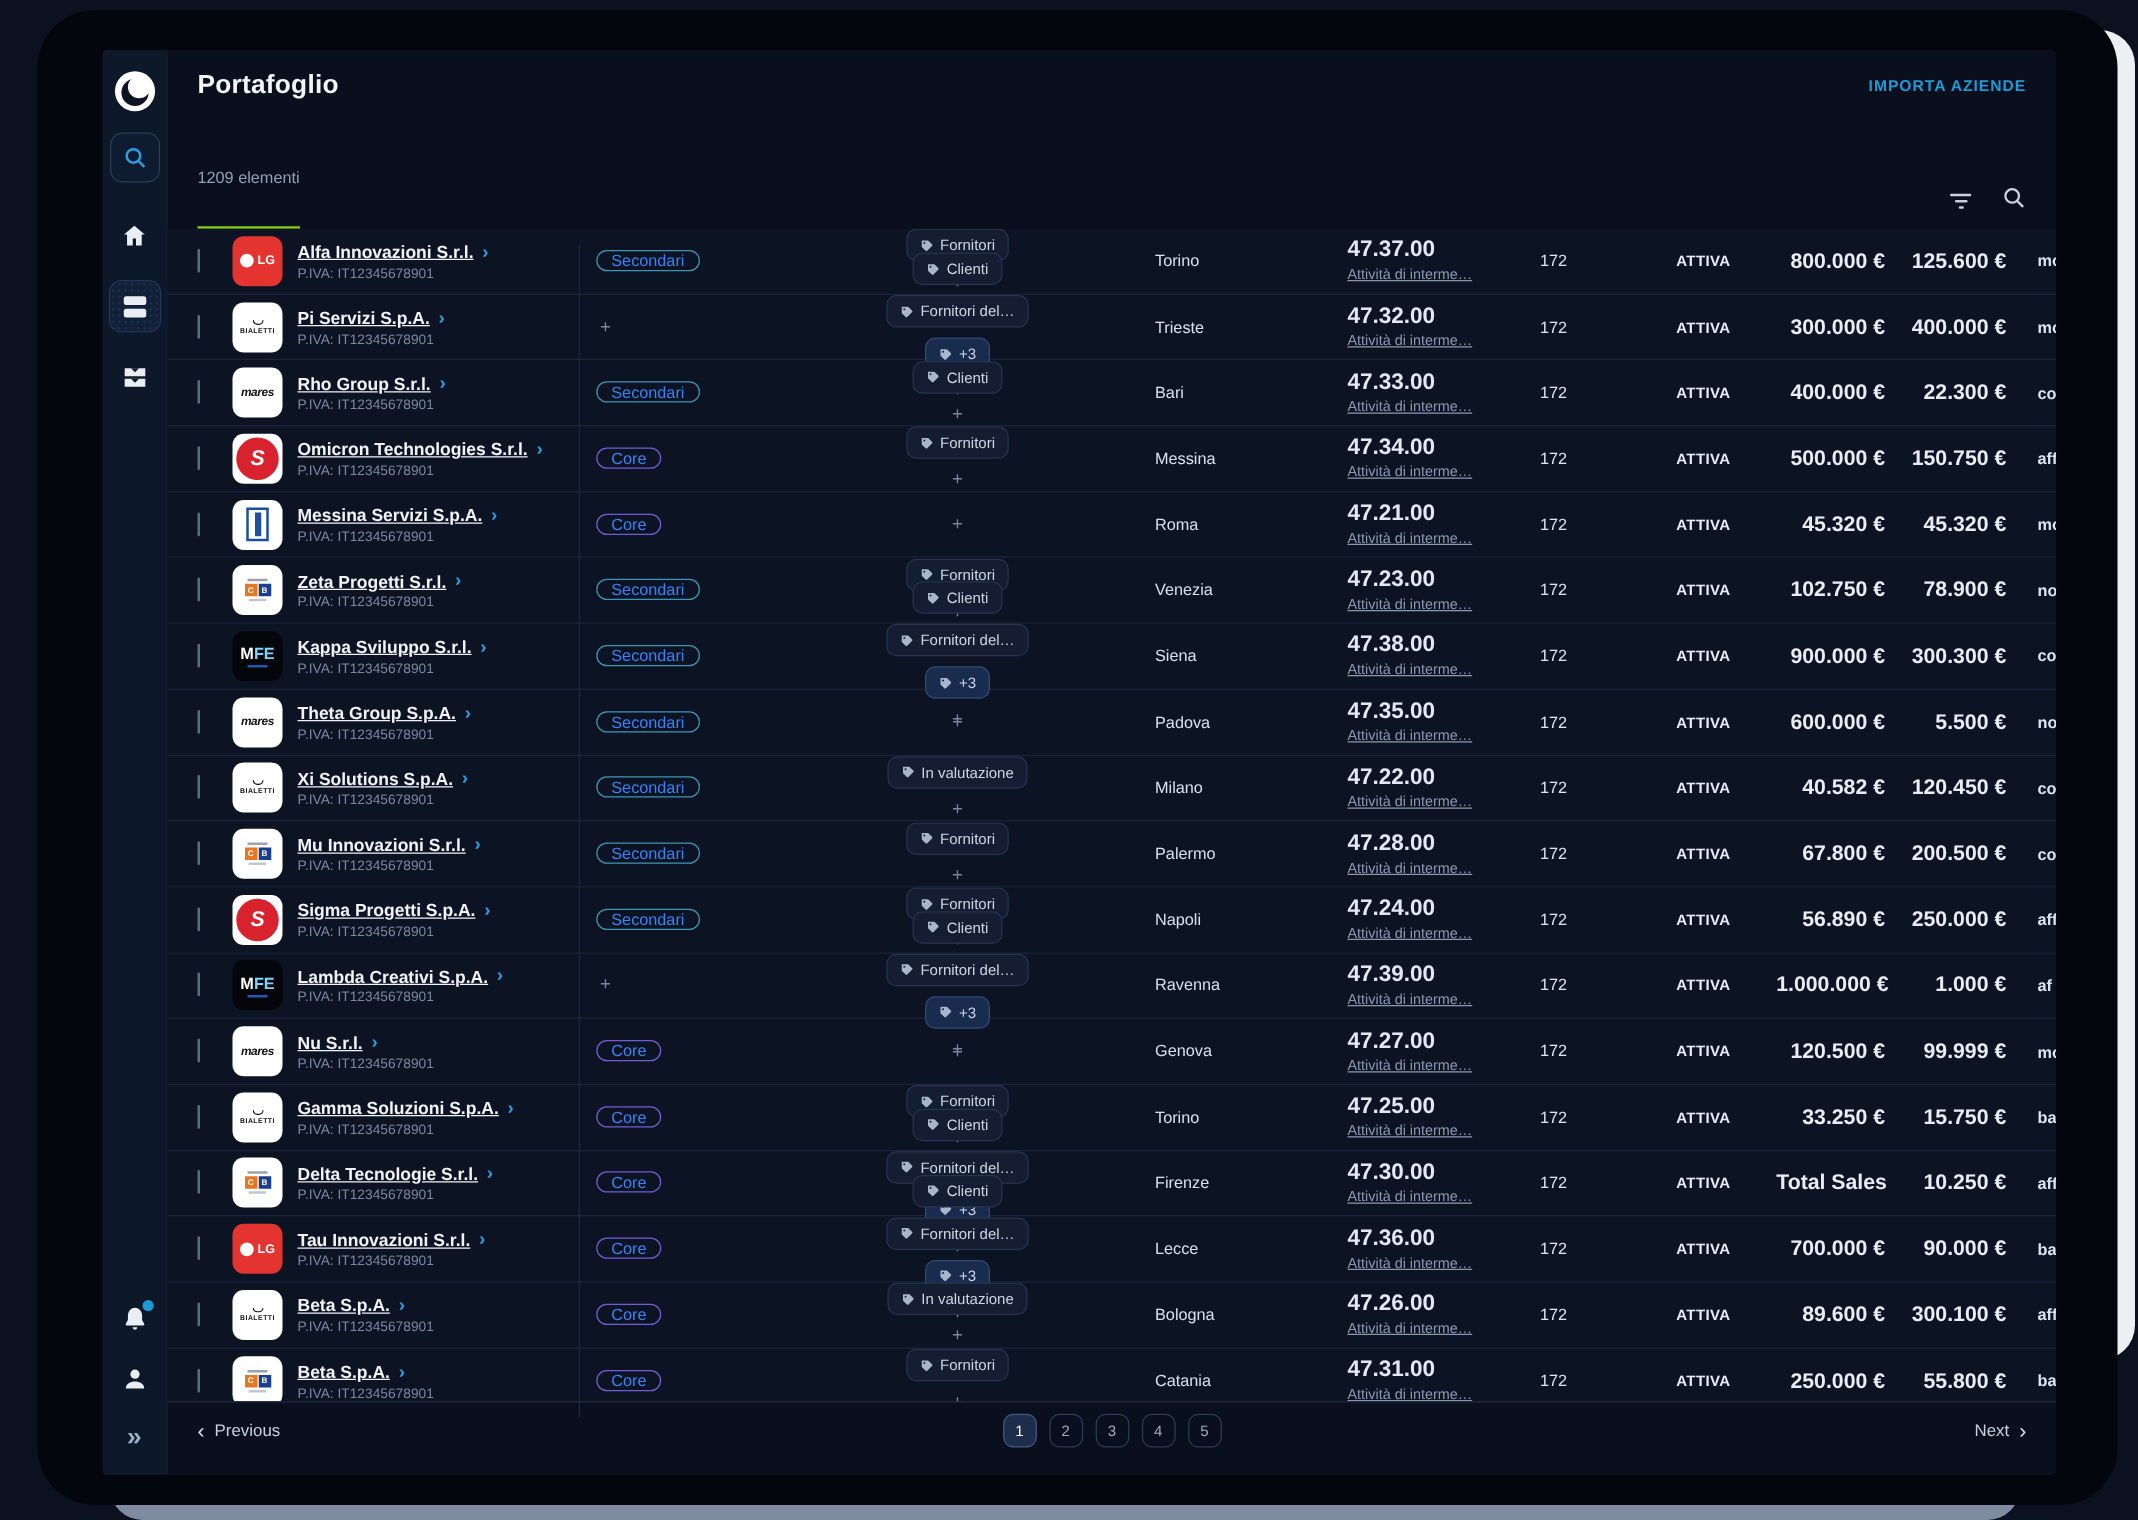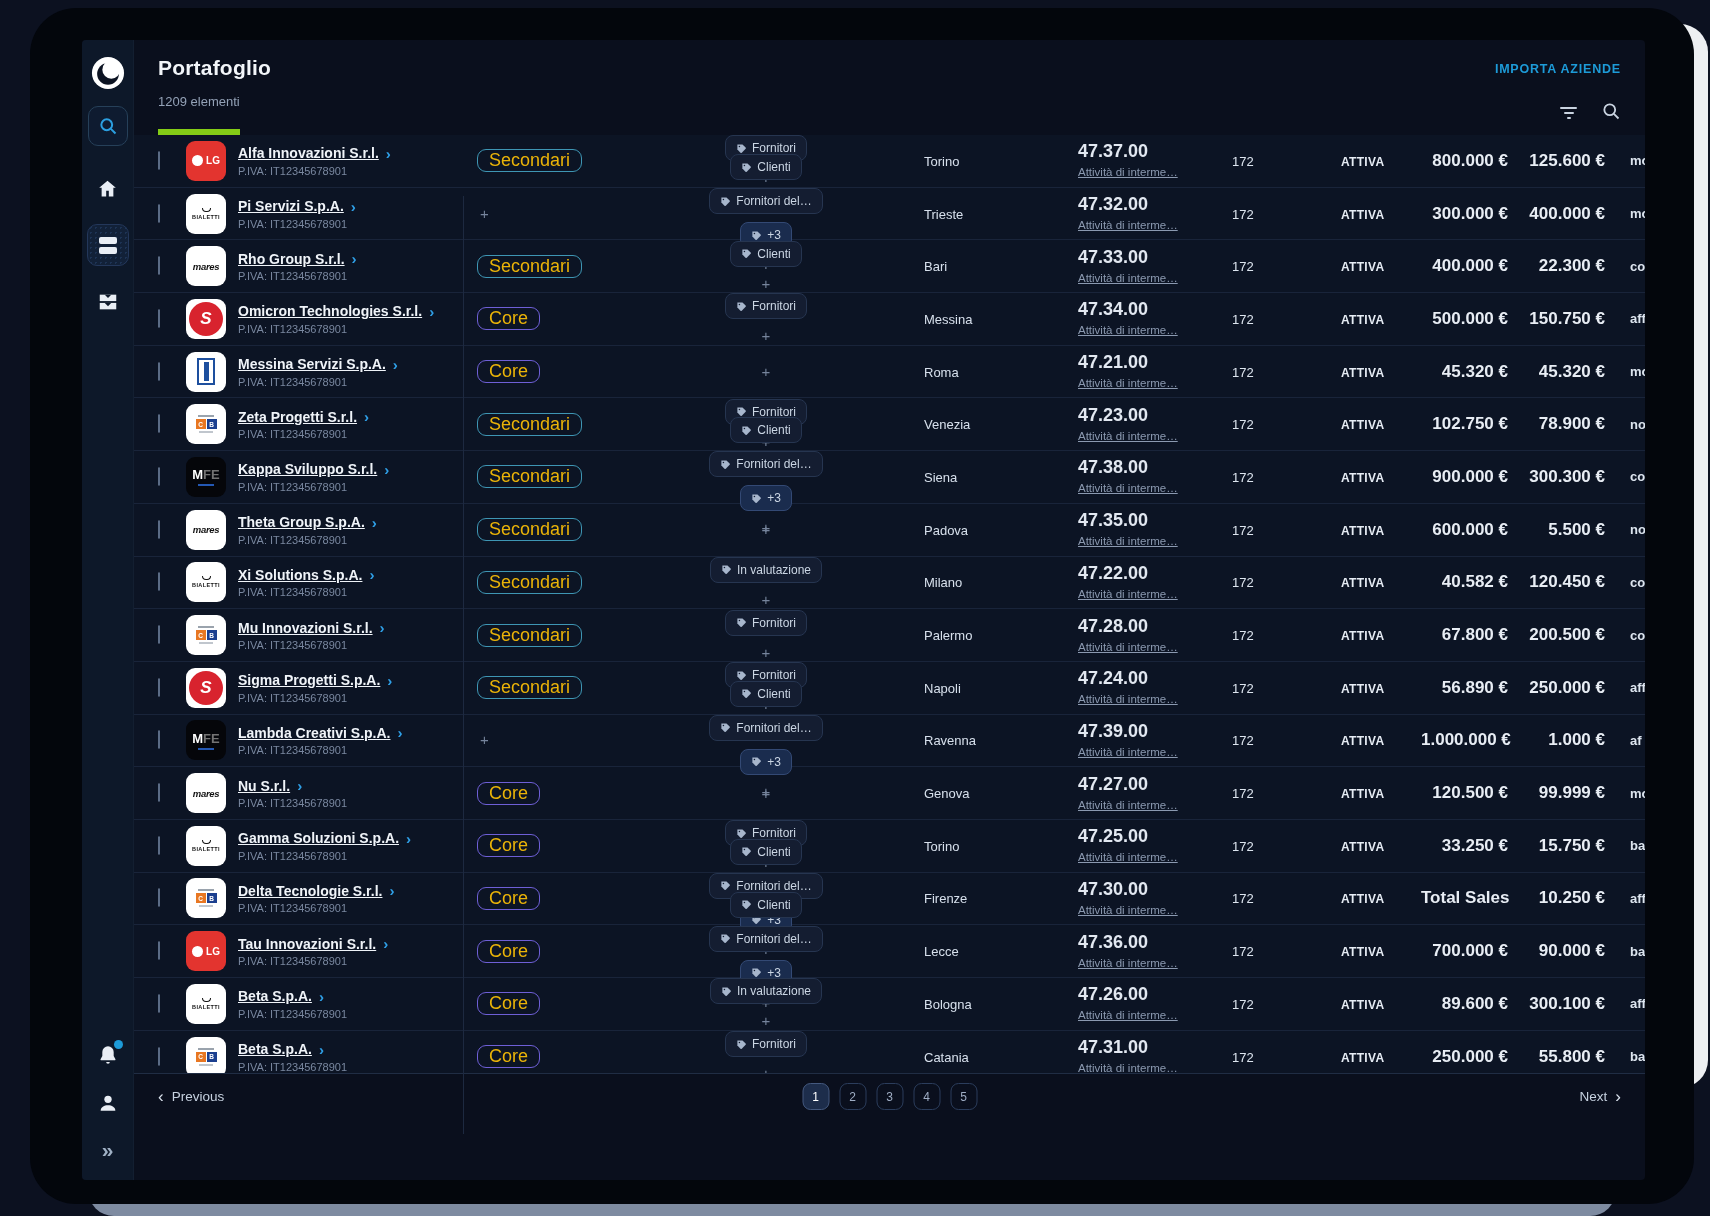--- a/index.html
+++ b/index.html
@@ -25,21 +25,21 @@
   .bell-wrap{position:relative;margin-bottom:24px;cursor:pointer;}
   .bell-dot{position:absolute;right:-3px;top:-3px;width:9px;height:9px;border-radius:50%;background:#1d9bd8;}
   .chev2{color:#9fb0c4;font-size:21px;font-weight:bold;margin-bottom:20px;cursor:pointer;line-height:1;}
 
   
   .main{flex:1;position:relative;display:flex;flex-direction:column;min-width:0;}
   .topbar{margin:16px 24px 0;display:flex;justify-content:space-between;align-items:flex-start;}
   .title{color:#f2f5f9;font-size:21px;font-weight:bold;letter-spacing:.2px;}
   .importa{color:#1d9bd8;font-size:12.5px;font-weight:bold;letter-spacing:.8px;margin-top:6px;cursor:pointer;}
   .subbar{margin:14px 24px 0;display:flex;justify-content:space-between;align-items:flex-end;}
-  .elementi{color:#93a1b6;font-size:13px;padding-bottom:20px;border-bottom:6px solid #84cc16;display:inline-block;}
+  .elementi{color:#93a1b6;font-size:13px;padding-bottom:32px;border-bottom:2px solid #84cc16;display:inline-block;margin-top:40px;}
   .sub-icons{display:flex;gap:22px;align-items:center;padding-bottom:10px;}
   .filter-ico{display:flex;flex-direction:column;align-items:center;gap:3px;cursor:pointer;padding:2px;}
   .filter-ico i{display:block;height:2px;background:#c9d3e0;border-radius:1px;}
   .f1{width:17px}.f2{width:10px}.f3{width:4px}
   .search-top{cursor:pointer;}
 
   
   .grid{display:grid;grid-template-columns:28px 52px 228px 142px 316px 154px 154px 109px 80px 87px 97px 1fr;align-items:center;padding-left:24px;}
   .thead{height:46px;margin-top:8px;border-bottom:1px solid #223049;color:#8e9db3;font-size:12.5px;}
   .th{white-space:nowrap;}
@@ -64,32 +64,32 @@
   .fb-frame{width:18px;height:27px;border:2px solid #1d4f9e;display:flex;align-items:center;justify-content:center;}
   .fb-bar{width:5px;height:19px;background:#1d4f9e;}
   .db-top{width:16px;height:2px;background:#9aa3ad;margin-bottom:2px;}
   .db-blocks{display:flex;gap:1px;}
   .db-b{width:10px;height:10px;color:#fff;font-size:6.5px;font-weight:bold;display:flex;align-items:center;justify-content:center;}
   .db-o{background:#e87722;}
   .db-bl{background:#1b3f8f;}
   .db-bot{width:14px;height:2px;background:#c0c6cd;margin-top:2px;}
   .mfe-row{display:flex;align-items:baseline;}
   .mfe-m{color:#fff;font-weight:bold;font-size:13px;}
-  .mfe-fe{color:#737373;font-weight:bold;font-size:13px;}
+  .mfe-fe{color:#7dd3fc;font-weight:bold;font-size:13px;}
   .mfe-line{width:16px;height:2px;background:#2458b3;margin-top:2px;}
 
   .td-logo{display:flex;align-items:center;}
   .td-name{min-width:0;}
   .nm{display:flex;align-items:center;gap:7px;white-space:nowrap;}
   .nm a{color:#f0f4f9;font-size:14px;font-weight:bold;text-decoration:underline;cursor:pointer;}
   .nm .chev{color:#2f9fe6;font-size:15px;font-weight:bold;cursor:pointer;}
   .piva{color:#7a88a0;font-size:11px;margin-top:3px;white-space:nowrap;}
 
   .td-watch{padding-left:11px;}
-  .badge{display:inline-block;padding:0 11px;border-radius:9px;font-size:18px;color:#eab308;border:1.2px solid;cursor:pointer;white-space:nowrap;}
+  .badge{display:inline-block;padding:0 11px;border-radius:9px;font-size:13px;color:#3b82f6;border:1.2px solid;cursor:pointer;white-space:nowrap;}
   .badge.secondari{border-color:#3e96b4;}
   .badge.core{border-color:#6e5fd6;}
   .addplus{color:#76849c;font-size:15px;cursor:pointer;padding:0 3px;}
 
   .td-tags{display:flex;align-items:center;gap:8px;white-space:nowrap;overflow:hidden;flex-direction:column;}
   .chip{display:inline-flex;align-items:center;gap:5px;padding:5px 10px;border-radius:8px;background:#141d31;border:1px solid #263550;color:#cbd6e4;font-size:12px;cursor:pointer;}
   .chip.more{background:#1a2c4e;border-color:#334974;}
   .chip svg{flex-shrink:0;}
 
   .city{color:#d7e0ec;font-size:13px;}

